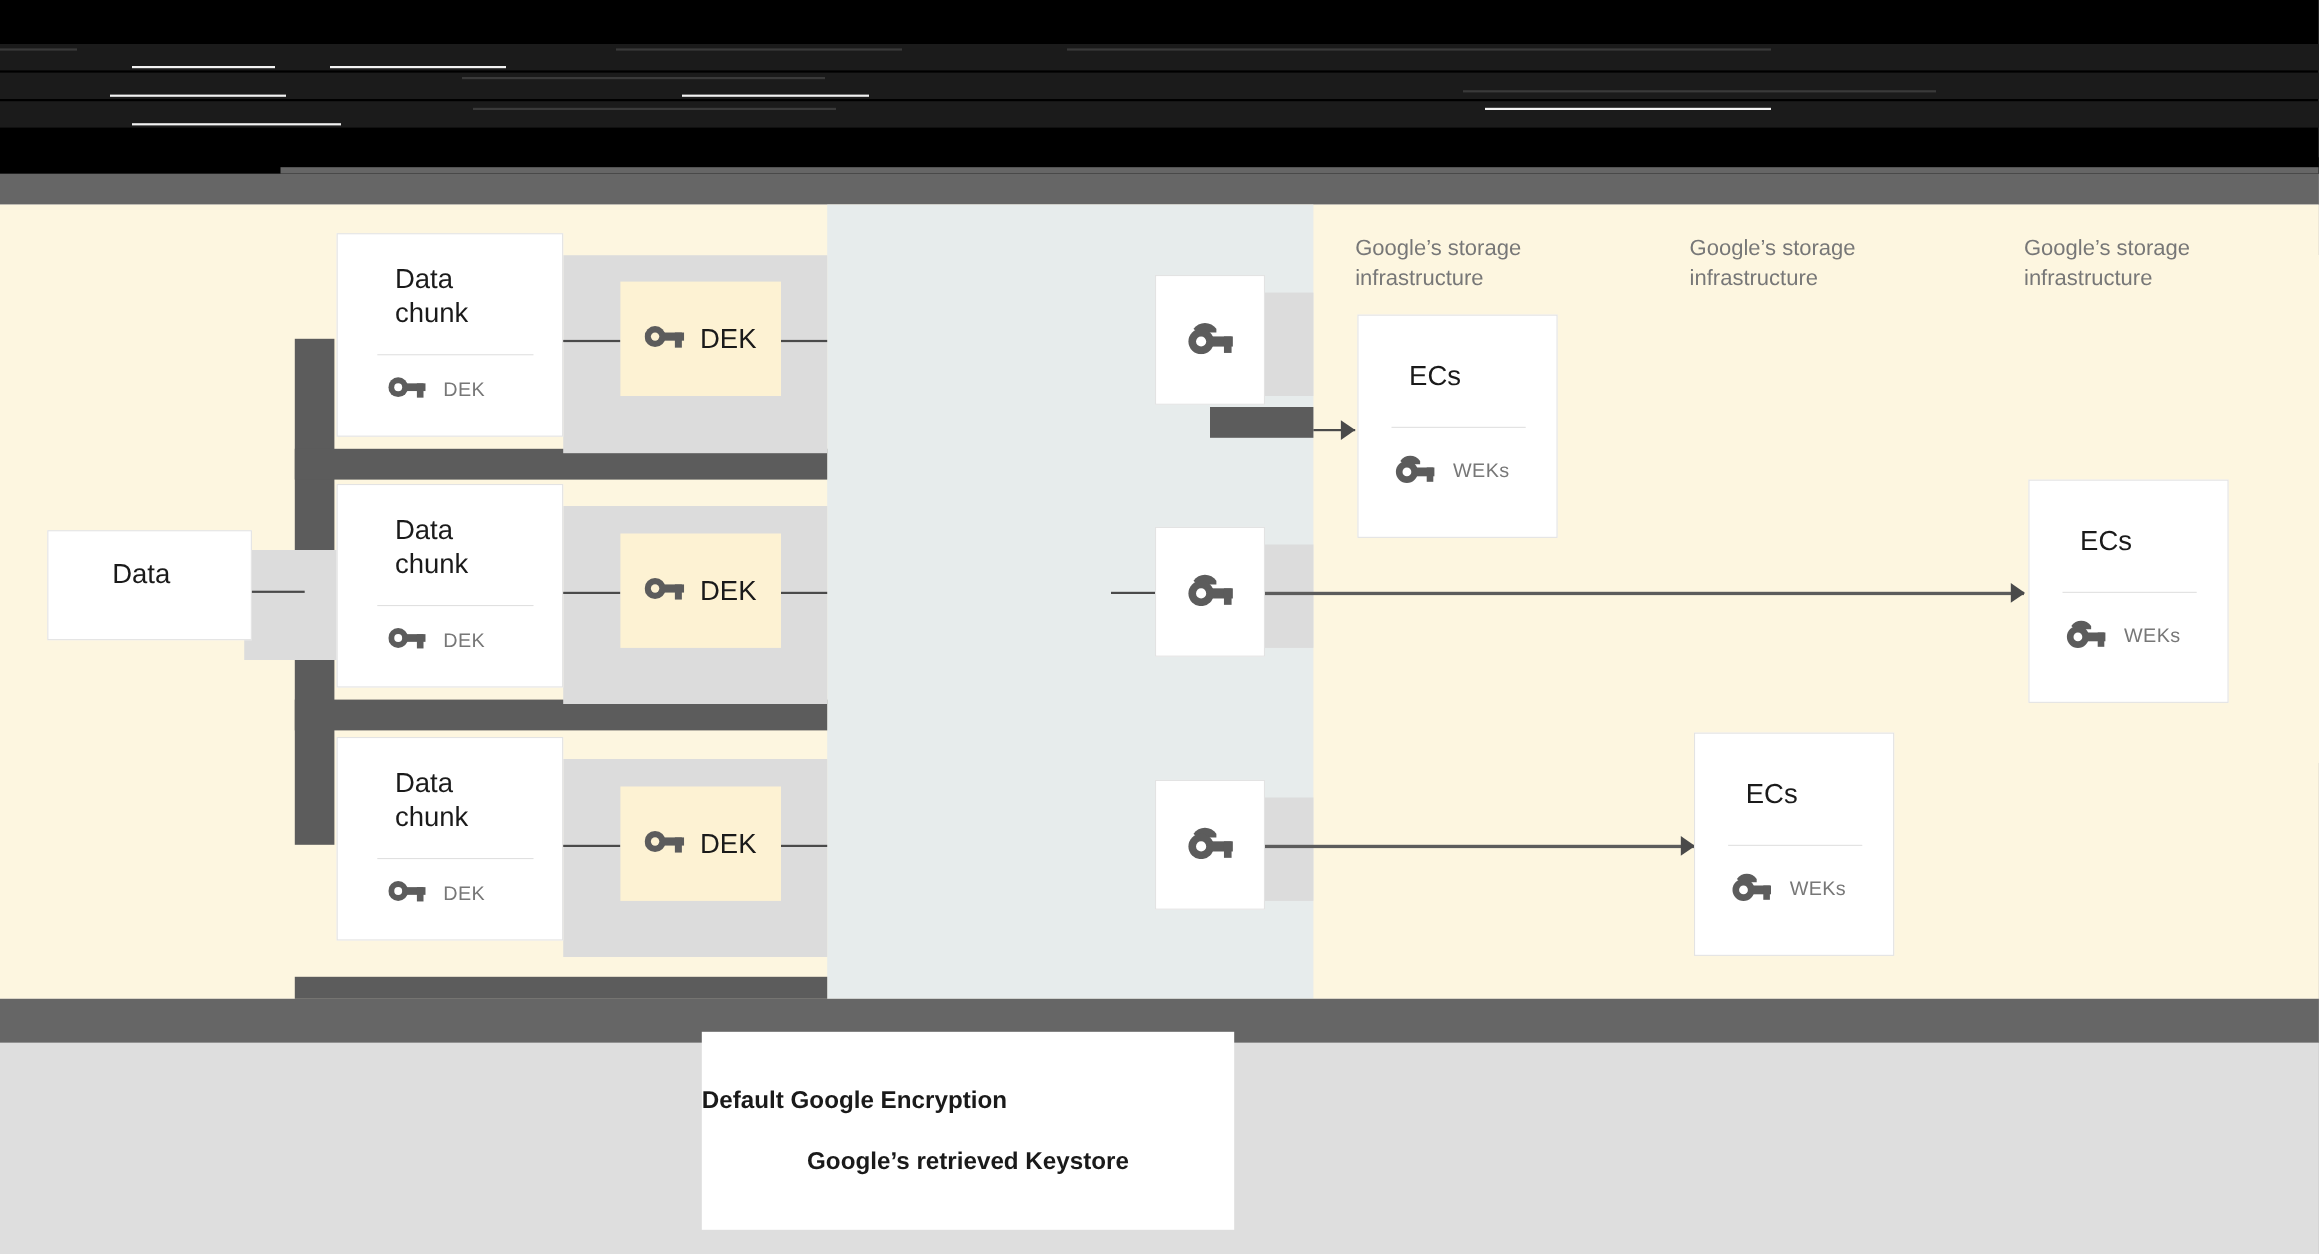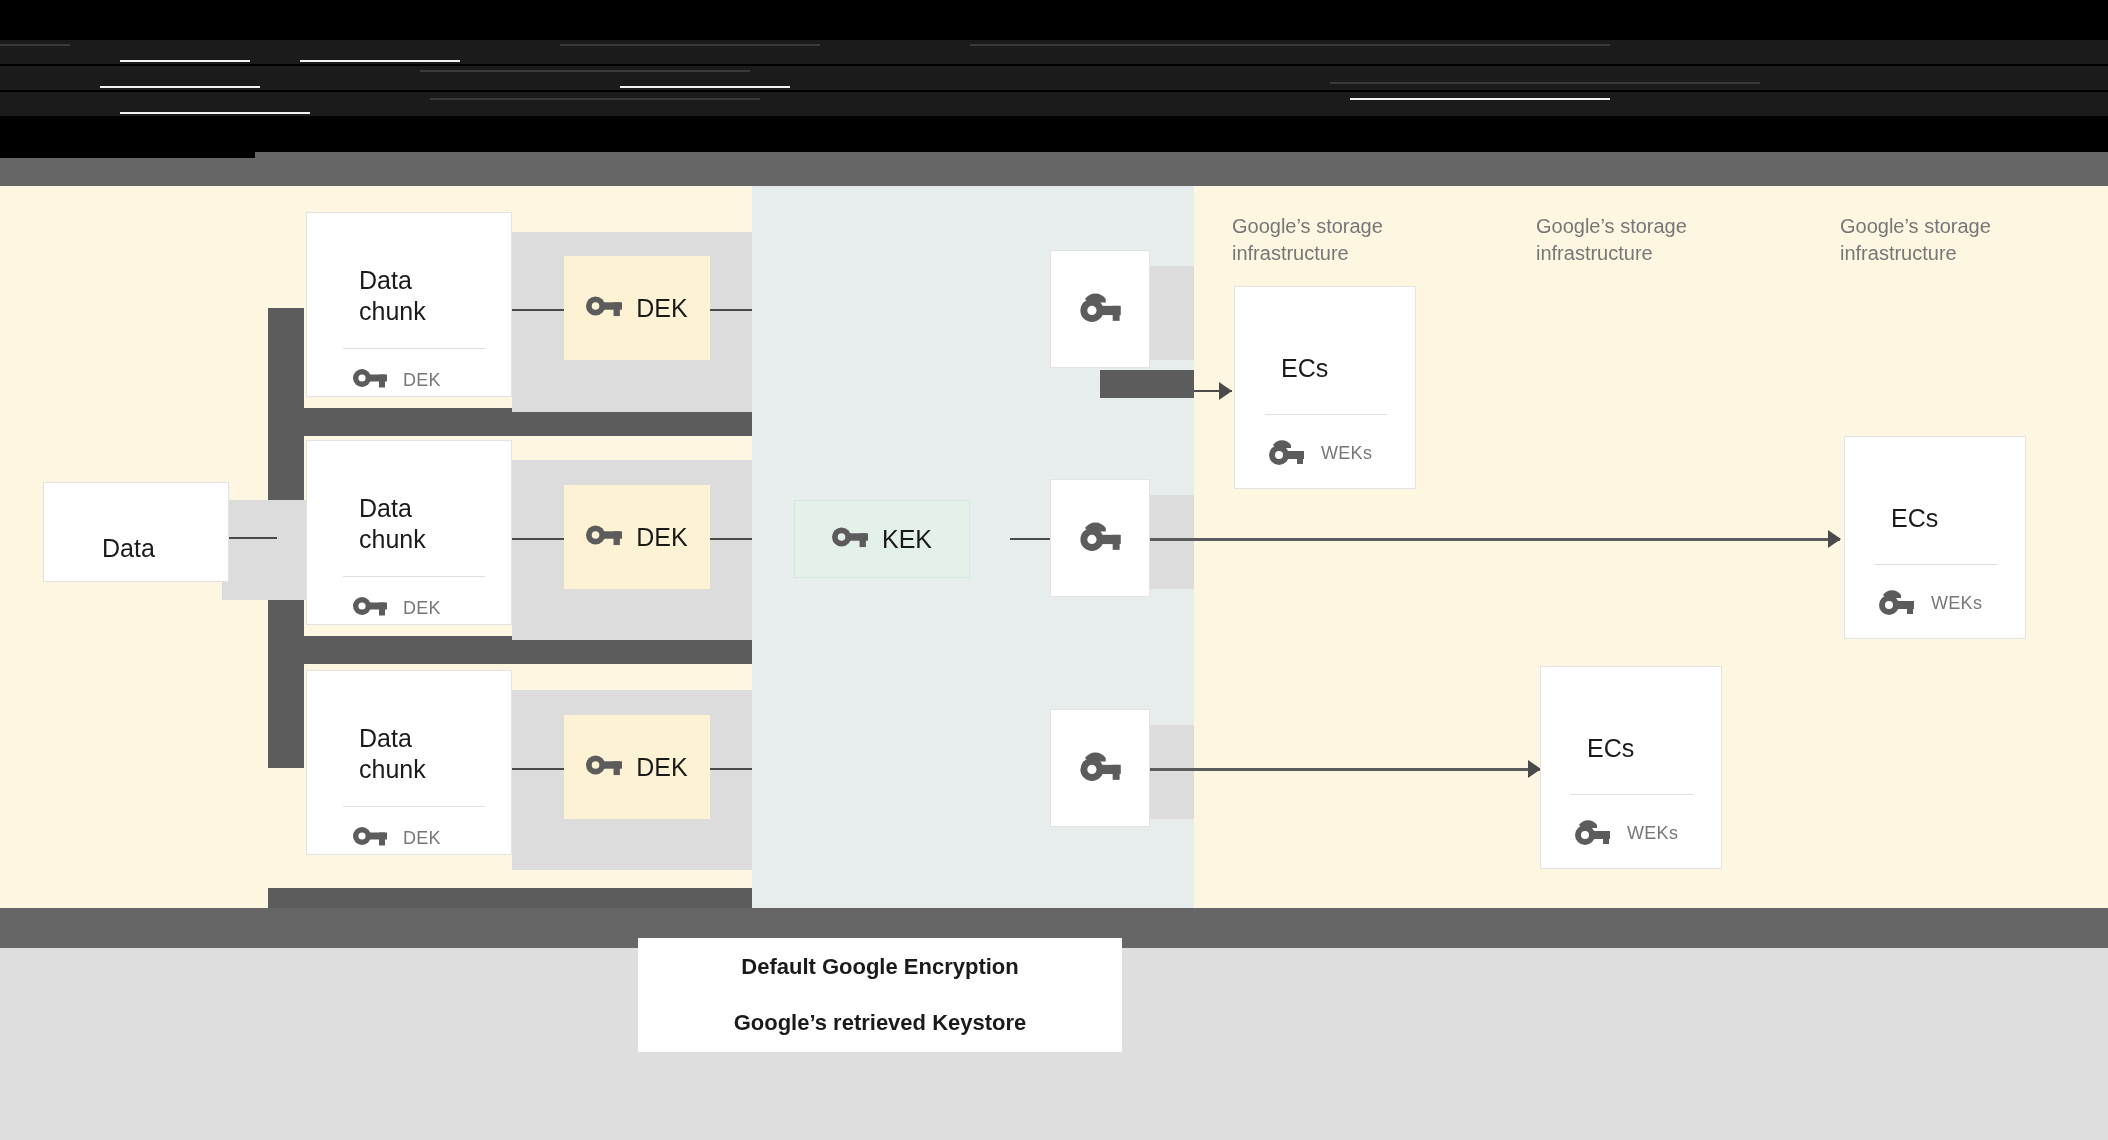--- a/index.html
+++ b/index.html
@@ -29,21 +29,21 @@
   
   .shadow{position:absolute;background:#dcdcdc;}
   .card{position:absolute;background:#fff;border:1px solid #e3e3e3;box-sizing:border-box;}
   .chip{position:absolute;background:#fdf2d3;box-sizing:border-box;
         display:flex;align-items:center;justify-content:center;gap:14px;}
   .chip.kek{background:#e3f1e9;border:1px solid #d7e6dd;}
   .chip-lbl{font-size:25px;color:#1a1a1a;}
 
   
   .crow{display:flex;align-items:center;gap:16px;}
-  .ctitle{font-size:25px;color:#1a1a1a;line-height:1.22;margin-top:26px;}
+  .ctitle{font-size:25px;color:#1a1a1a;line-height:1.22;}
   .csep{height:1px;background:#e0e0e0;}
   .csub{font-size:18px;color:#777;letter-spacing:.3px;}
 
   
   .stor{display:inline-block;}
   .stor .bar{width:46px;height:13px;background:#5c5c5c;margin-bottom:5px;position:relative;border-radius:1px;}
   .stor .bar:last-child{margin-bottom:0;}
   .stor .bar::before{content:"";position:absolute;left:4px;top:3.5px;width:6px;height:6px;background:#fff;}
 
   
@@ -52,22 +52,22 @@
   
   .ln{position:absolute;background:#4a4a4a;height:2px;}
   .ln.thick{height:3px;background:#5c5c5c;}
   .arrowhead{position:absolute;width:0;height:0;border-top:9px solid transparent;
              border-bottom:9px solid transparent;border-left:13px solid #4a4a4a;}
 
   
   .infra{position:absolute;font-size:20px;color:#777;line-height:1.35;white-space:pre-line;margin-left:20px;}
 
   
-  .cap{position:absolute;left:638px;top:938px;width:484px;height:114px;background:#fff;
-       display:flex;flex-direction:column;align-items:center;justify-content:center;}
+  .cap{position:absolute;left:638px;top:938px;width:484px;height:180px;background:#fff;
+       display:flex;flex-direction:column;justify-content:center;}
   .cap-h{font-size:22px;font-weight:bold;color:#1a1a1a;margin-bottom:30px;}
   .cap-l1{font-size:22px;color:#1a1a1a;text-align:center;line-height:1.35;}
   .cap-l2{font-size:22px;font-weight:bold;color:#1a1a1a;text-align:center;}
 </style>
 </head>
 <body>
 
 <div id="root">
 
   <div class="hdr">
@@ -224,33 +224,20 @@
           <circle cx="9" cy="11" r="3.6" fill="#fdf2d3"></circle>
         </svg>
     </span>
     <span class="chip-lbl">DEK</span>
   </div>
 
   <div class="ln" style="left:710px;top:309px;width:42px;"></div>
   <div class="ln" style="left:710px;top:538px;width:42px;"></div>
   <div class="ln" style="left:710px;top:768px;width:42px;"></div>
 
-  <div class="chip kek" style="left:794px;top:500px;width:176px;height:78px;">
-    <span class="keyic">
-      <svg width="36" height="24" viewBox="0 0 34 22">
-          <g fill="#5c5c5c">
-            <circle cx="9" cy="11" r="9"></circle>
-            <rect x="9" y="7.5" width="25" height="7"></rect>
-            <rect x="26" y="7.5" width="6" height="13"></rect>
-          </g>
-          <circle cx="9" cy="11" r="3.6" fill="#e3f1e9"></circle>
-        </svg>
-    </span>
-    <span class="chip-lbl">KEK</span>
-  </div>
 
   <div class="ln" style="left:1010px;top:538px;width:40px;"></div>
 
   <div class="shadow" style="left:1100px;top:266px;width:94px;height:94px;"></div>
   <div class="card" style="left:1050px;top:250px;width:100px;height:118px;display:flex;align-items:center;justify-content:center;">
     <span class="keyic">
       <svg width="42" height="30" viewBox="0 0 36 26">
           <g fill="#5c5c5c">
             <path d="M5 6 A11 11 0 0 1 23 6 L23 9 L8 9 Z"></path>
             <circle cx="11" cy="16" r="10"></circle>

